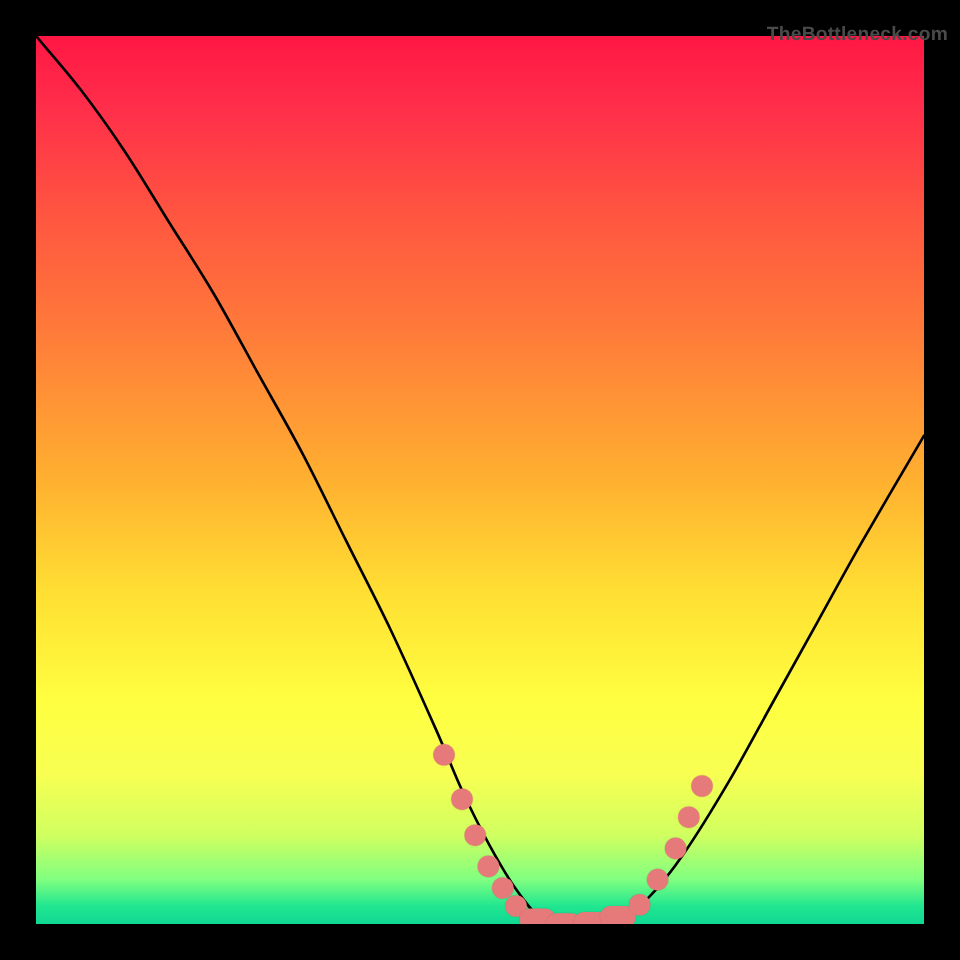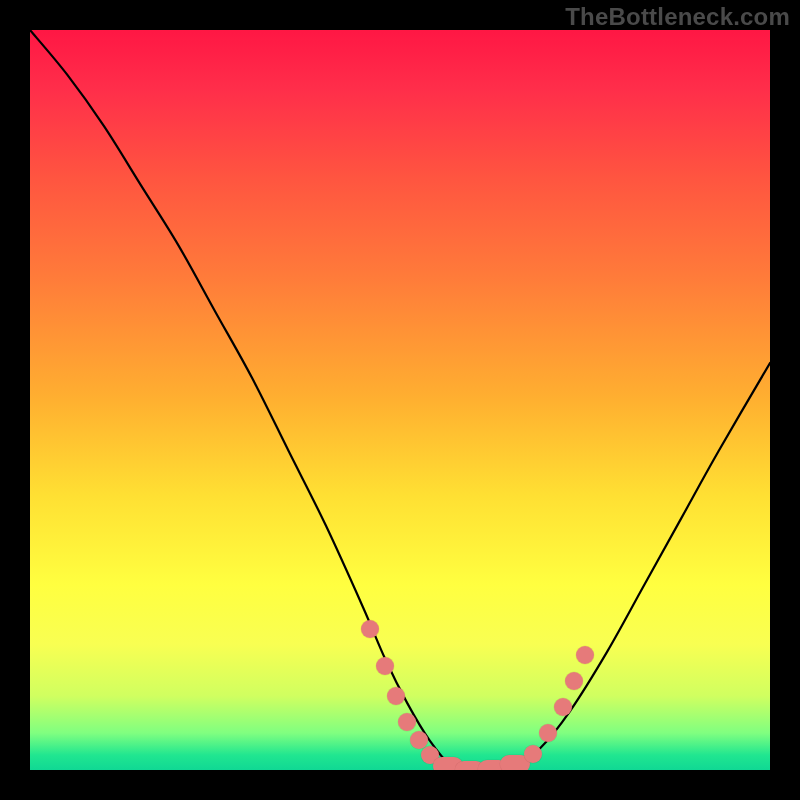--- a/index.html
+++ b/index.html
@@ -6,24 +6,24 @@
   body {
     width: 800px;
     height: 800px;
     background: #000;
     position: relative;
     font-family: Arial, Helvetica, sans-serif;
     overflow: hidden;
   }
   .watermark {
     position: absolute;
-    top: 3px;
+    top: 20px;
     right: 10px;
     color: #4a4a4a;
-    font-size: 24px;
+    font-size: 16px;
     font-weight: 600;
     z-index: 5;
     letter-spacing: 0.2px;
     text-align: right;
   }
   .plot-area {
     position: absolute;
     left: 30px;
     top: 30px;
     width: 740px;

